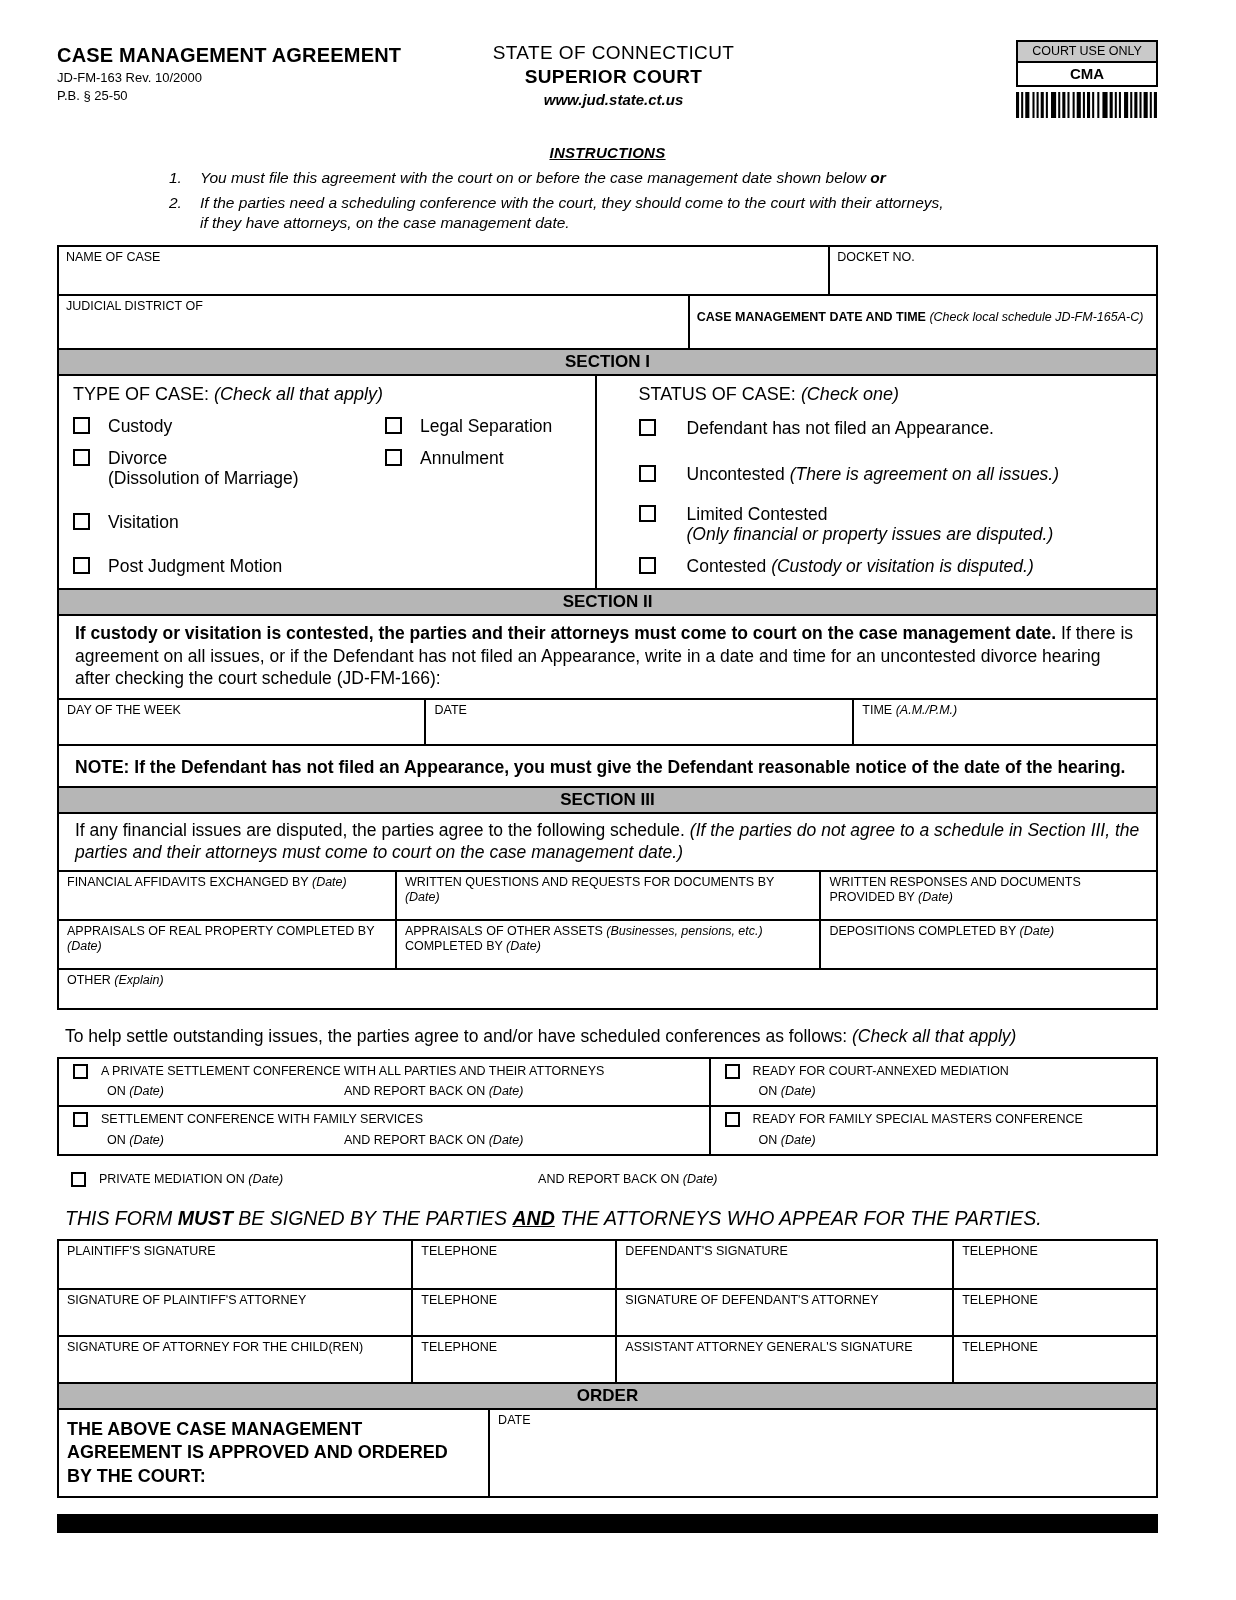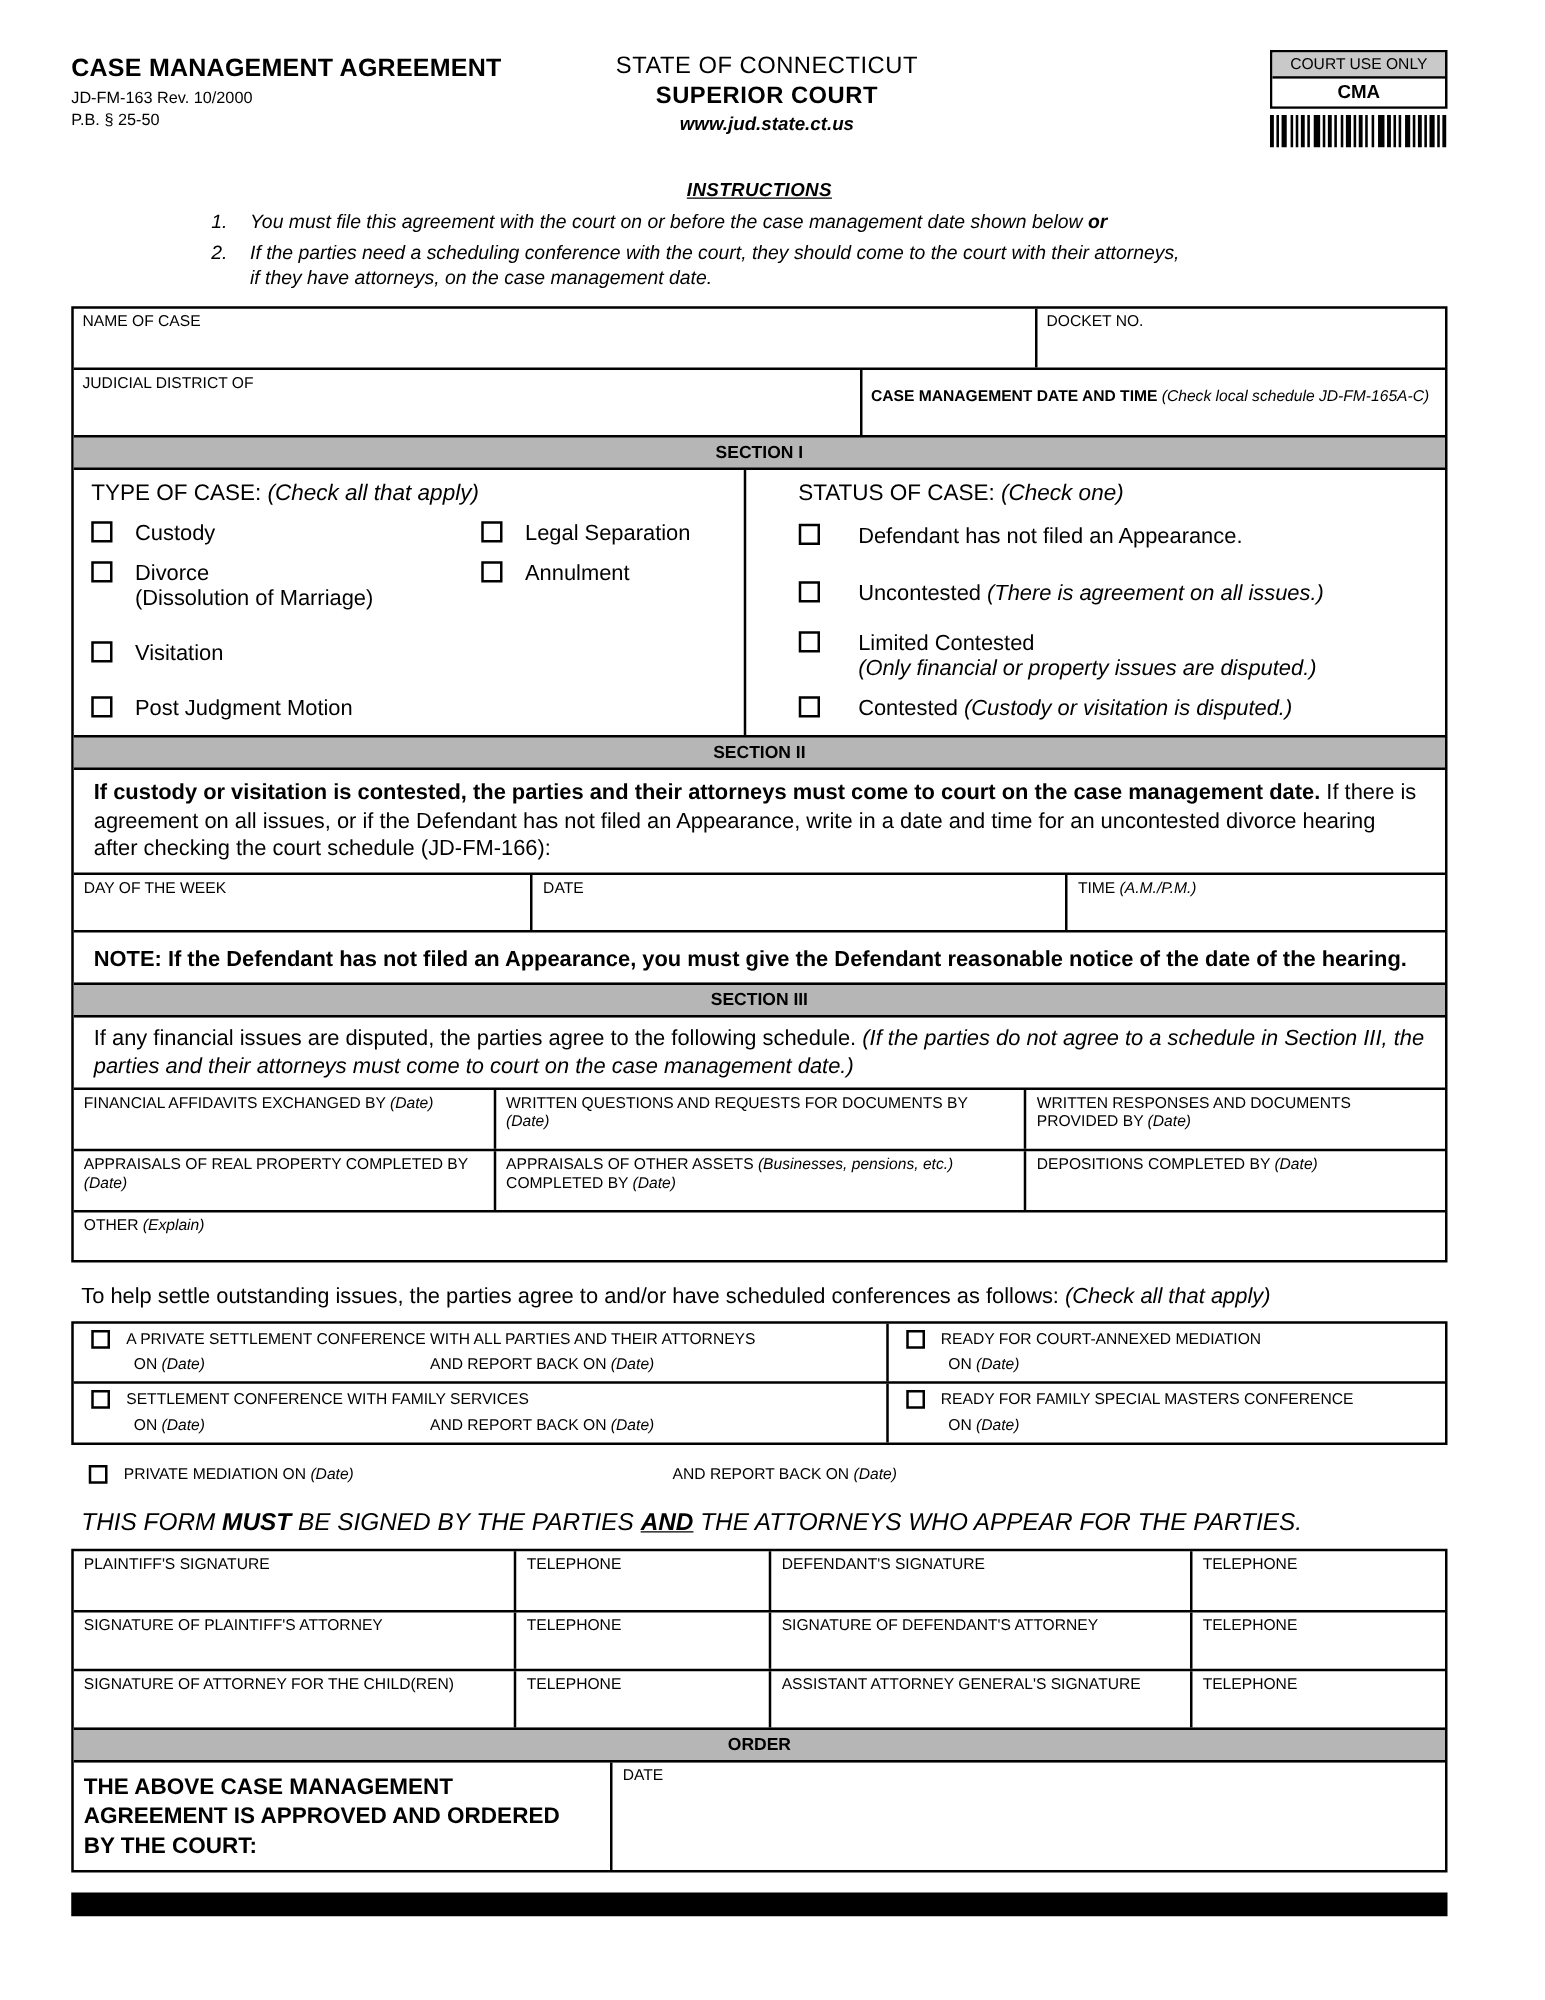--- a/index.html
+++ b/index.html
@@ -40,21 +40,21 @@
 
   
   .form-body, .conf-table, .sig-order-table { border: 2px solid var(--border-color, #000); background: #fff; }
   .row { display: flex; }
   .bt { border-top: 2px solid var(--border-color, #000); }
   .br { border-right: 2px solid var(--border-color, #000); }
   .bar {
     border-top: 2px solid var(--border-color, #000);
     border-bottom: 2px solid var(--border-color, #000);
     background: var(--section-bg, #b6b6b6);
-    text-align: center; font-weight: bold; font-size: 14px; line-height: 19px;
+    text-align: center; font-weight: bold; font-size: 17px; line-height: 19px;
     padding: 2px 0 3px;
   }
   .cell-label { font-size: 12.5px; line-height: 1.25; display: block; }
 
   .form-body { margin-top: 12px; }
   .case-row-a { min-height: 47px; }
   .case-row-b { min-height: 54px; }
   .case-name-cell { width: 70.3%; padding: 3px 7px; }
   .case-docket-cell { flex: 1; padding: 3px 7px; }
   .case-jd-cell { width: 57.5%; padding: 3px 7px; }

